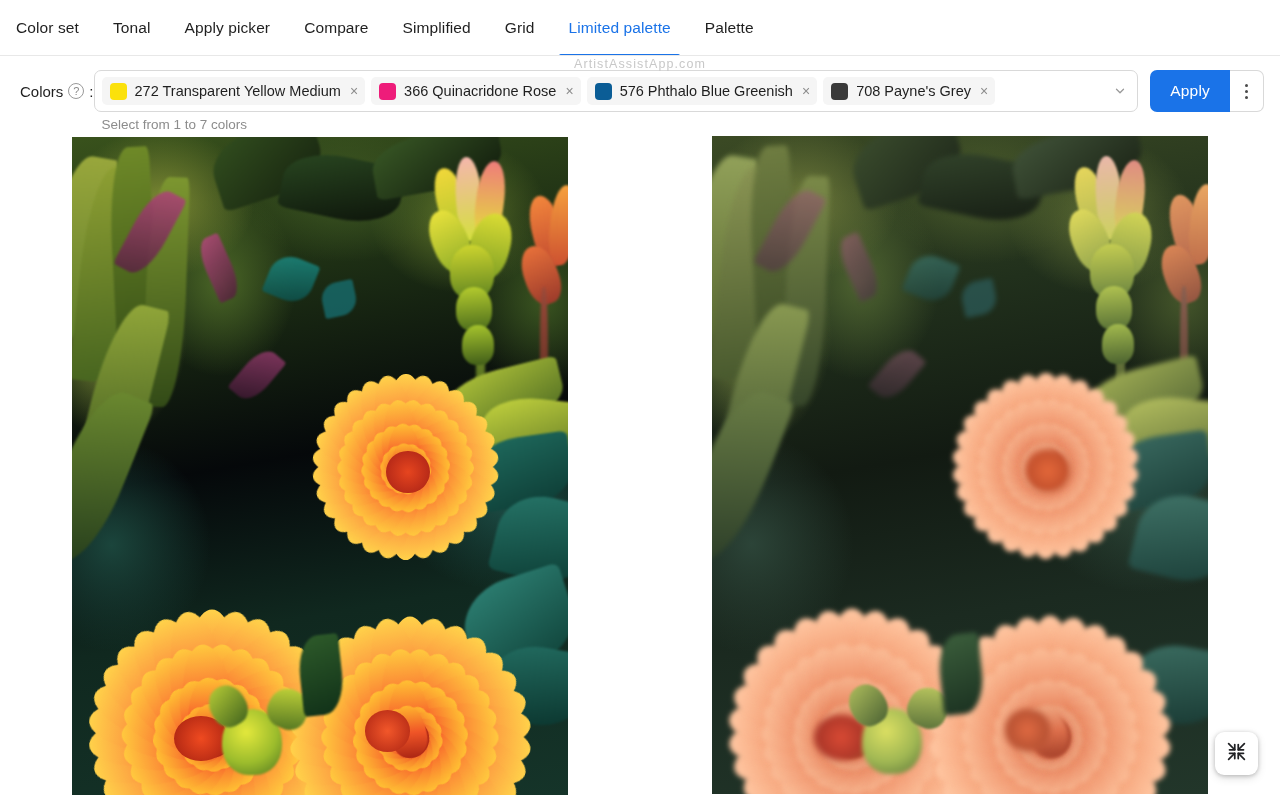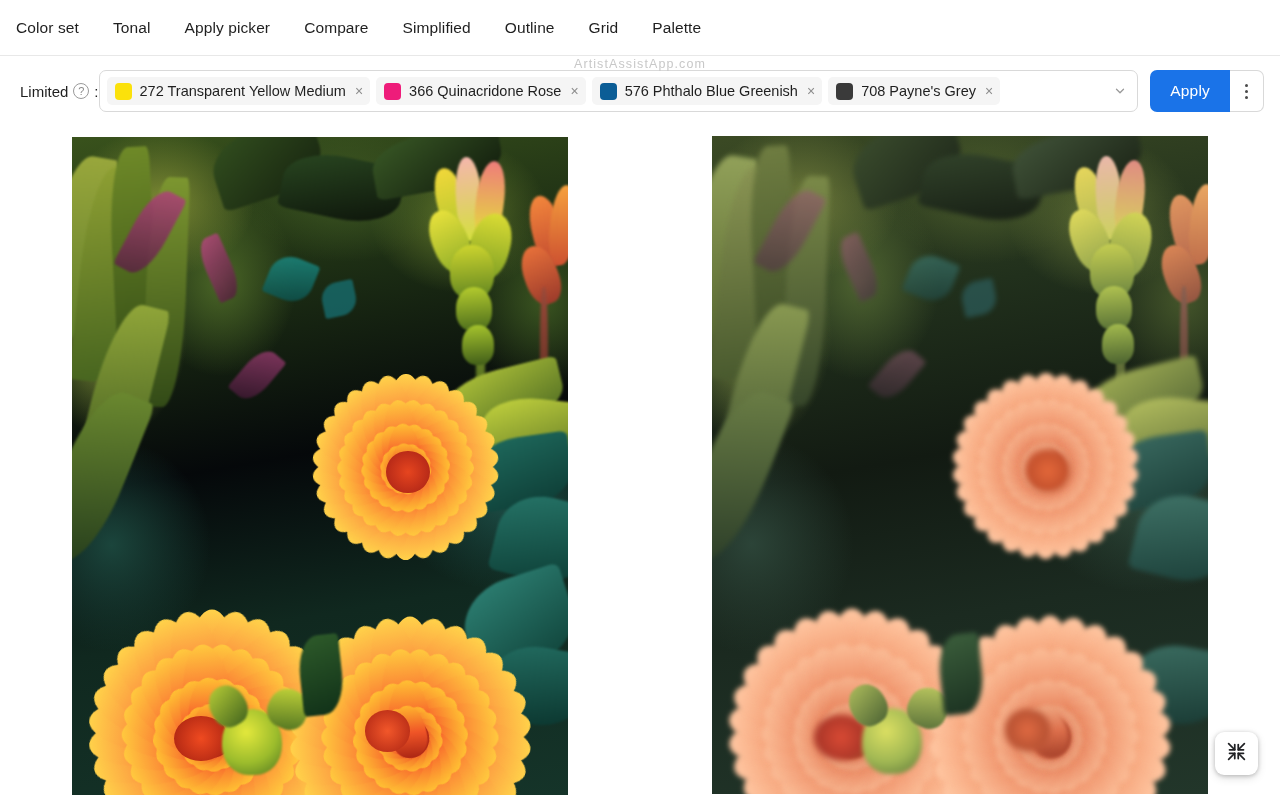--- a/index.html
+++ b/index.html
@@ -310,37 +310,37 @@
     <div class="tab">
       <span>Apply picker</span>
     </div>
     <div class="tab">
       <span>Compare</span>
     </div>
     <div class="tab">
       <span>Simplified</span>
     </div>
     <div class="tab">
-      <span>Outline</span>
+      <span>Grid</span>
     </div>
-    <div class="tab">
-      <span>Grid</span>
+    <div class="tab active">
+      <span>Limited palette</span>
     </div>
     <div class="tab">
       <span>Palette</span>
     </div>
     <div class="tab"></div>
   </div>
 
 <div class="watermark">ArtistAssistApp.com</div>
 
 <div class="colorsbar">
 
   <div class="colors-label">
-    <span>Limited</span>
+    <span>Colors</span>
     <span class="help-icon">?</span>
     <span>:</span>
   </div>
 
   <div class="colors-right">
     <div class="select-row">
 
       <div class="multiselect" id="chips">
         <div class="chip">
             <span class="sw" style="background: rgb(251, 225, 11);"></span>
@@ -372,20 +372,21 @@
 
       <button class="apply-btn">Apply</button>
 
       <div class="kebab-btn">
         <i></i>
         <i></i>
         <i></i>
       </div>
     </div>
 
+    <div class="hint">Select from 1 to 7 colors</div>
   </div>
 </div>
 
 <div class="stage">
 
   <div class="photo photo-left">
     <div class="scene">
       <div class="bg-post"></div>
 
       <div class="leaf p" style="left:-22px;top:18px;width:54px;height:190px;background:linear-gradient(170deg,#9aa83c,#5c7a2a);transform:rotate(10deg);"></div>

